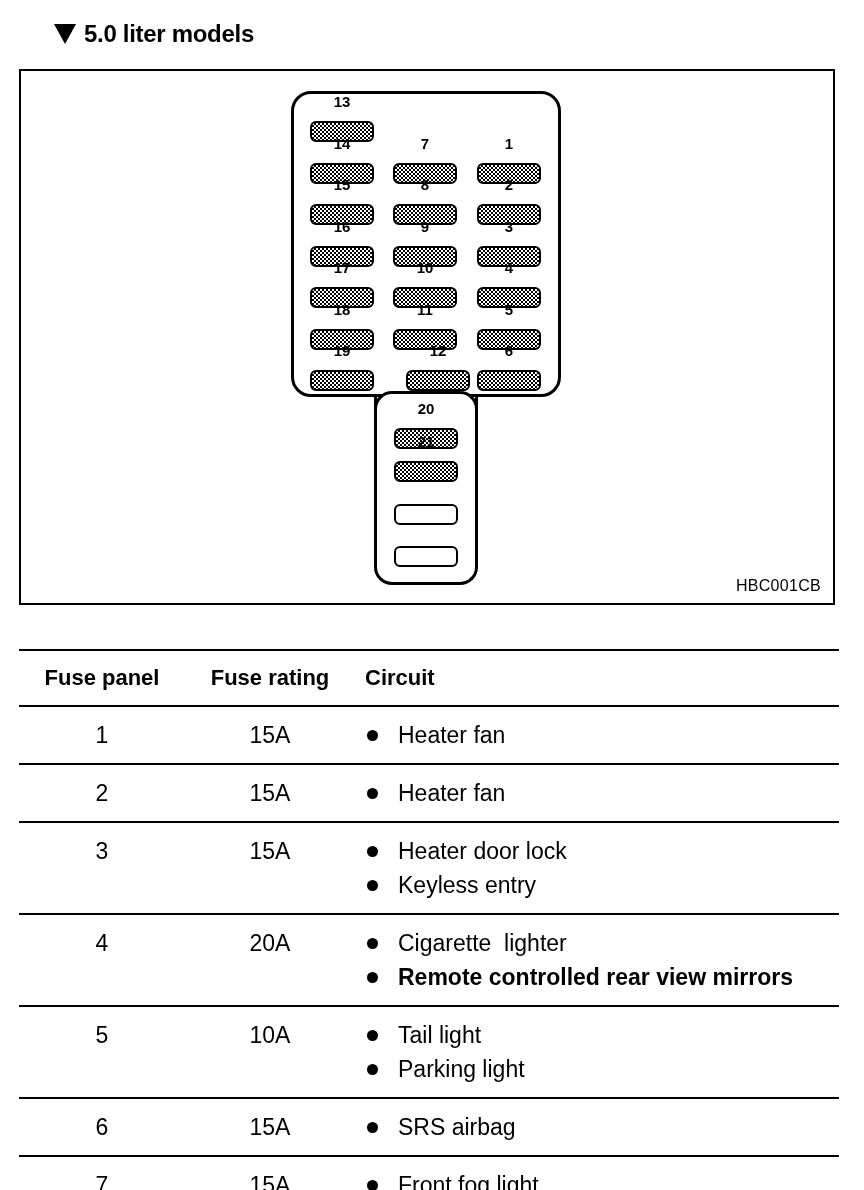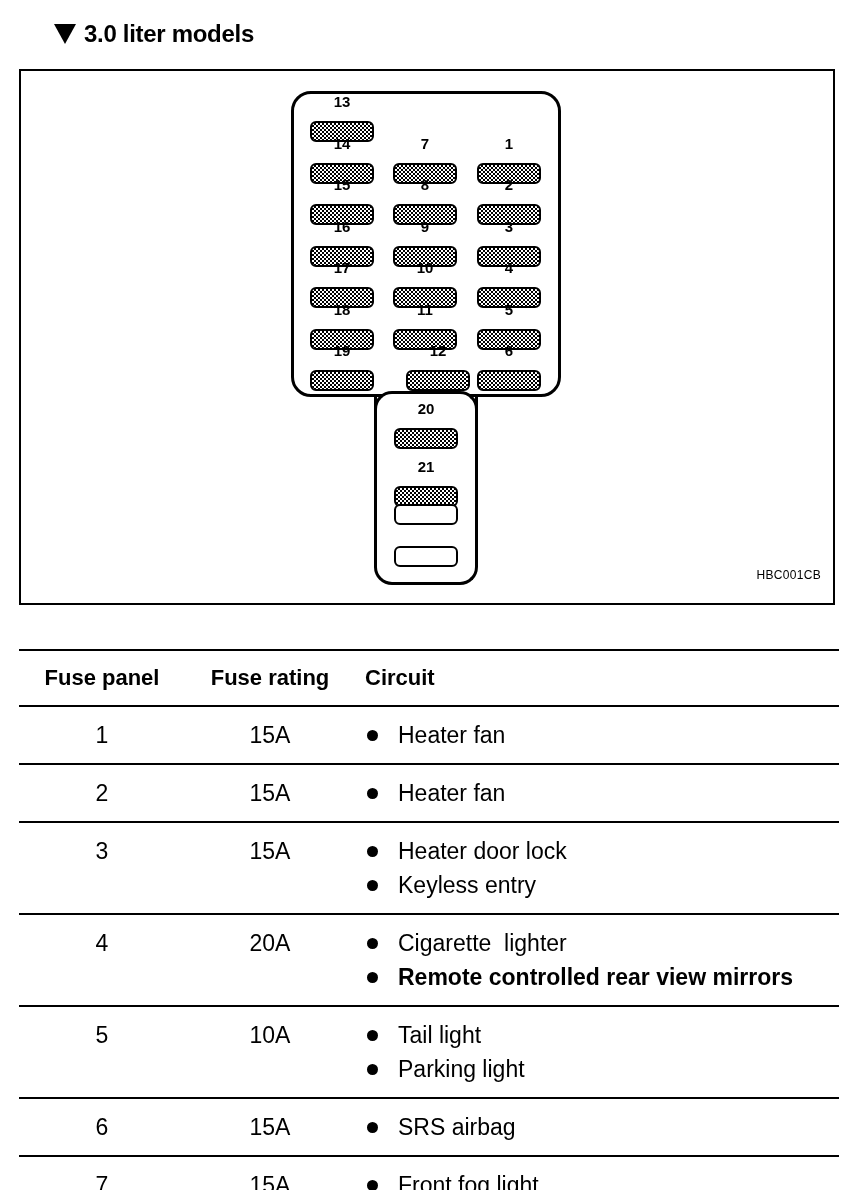--- a/index.html
+++ b/index.html
@@ -10,37 +10,37 @@
   .panel-main { position:absolute; left:270px; top:20px; width:270px; height:306px; border:3px solid #000; border-radius:20px; box-sizing:border-box; }
   .panel-sub { position:absolute; left:353px; top:326px; width:104px; height:188px; border:3px solid #000; border-top:none; border-radius:0 0 18px 18px; box-sizing:border-box; }
   .panel-sub:before { content:""; position:absolute; left:-3px; right:-3px; top:-6px; height:20px; border:3px solid #000; border-bottom:none; border-radius:18px 18px 0 0; background:#fff; }
   .fuse { position:absolute; width:66px; text-align:center; }
   .fuse .num { font-size:15px; font-weight:bold; line-height:14px; height:26px; }
   .fuse .body { width:64px; height:21px; border:2px solid #000; border-radius:6px; box-sizing:border-box;
     background-color:#fff;
     background-image: linear-gradient(45deg,#000 25%,transparent 25%,transparent 75%,#000 75%),linear-gradient(45deg,#000 25%,transparent 25%,transparent 75%,#000 75%);
     background-size:4px 4px; background-position:0 0,2px 2px; margin:0 auto; }
   .empty-slot { position:absolute; width:64px; height:21px; border:2px solid #000; border-radius:6px; box-sizing:border-box; background:#fff; }
-  .fig-code { position:absolute; right:12px; bottom:21px; font-size:12px; letter-spacing:0.3px; }
+  .fig-code { position:absolute; right:12px; bottom:8px; font-size:16px; letter-spacing:0.3px; }
   table.fuse-table { position:absolute; left:19px; top:649px; width:820px; border-collapse:collapse; font-size:23px; }
   .fuse-table th { font-weight:bold; text-align:left; height:54px; border-top:2px solid #000; border-bottom:2px solid #000; padding:0; font-size:22px; }
   .fuse-table th.c1 { text-align:center; width:166px; }
   .fuse-table th.c2 { text-align:center; width:170px; }
   .fuse-table th.c3 { padding-left:10px; }
   .fuse-table td { vertical-align:top; border-bottom:2px solid #000; padding:11px 0 11px 0; line-height:34px; }
   .fuse-table td.c1, .fuse-table td.c2 { text-align:center; }
   .fuse-table td.c3 { padding-left:10px; }
   .circuit-item { display:block; }
   .bullet { display:inline-block; width:11px; height:11px; background:#000; border-radius:50%; margin-right:20px; vertical-align:2px; margin-left:2px; }
 </style>
 </head>
 <body>
 
 <div class="heading">
-  <span class="tri"></span><span>3.0 liter models</span>
+  <span class="tri"></span><span>5.0 liter models</span>
 </div>
 
 <div class="figure">
   <div class="panel-main"></div>
   <div class="panel-sub"></div>
   <div id="fuse-layer">
       <div class="fuse" style="left: 288px; top: 24px;">
         <div class="num">13</div>
         <div class="body"></div>
       </div>
@@ -113,21 +113,21 @@
         <div class="body"></div>
       </div>
       <div class="fuse" style="left: 455px; top: 273px;">
         <div class="num">6</div>
         <div class="body"></div>
       </div>
       <div class="fuse" style="left: 372px; top: 331px;">
         <div class="num">20</div>
         <div class="body"></div>
       </div>
-      <div class="fuse" style="left: 372px; top: 389px;">
+      <div class="fuse" style="left: 372px; top: 364px;">
         <div class="num">21</div>
         <div class="body"></div>
       </div>
       <div class="empty-slot" style="left: 373px; top: 433px;"></div>
       <div class="empty-slot" style="left: 373px; top: 475px;"></div>
     </div>
   <div class="fig-code">HBC001CB</div>
 </div>
 
 <table class="fuse-table">

